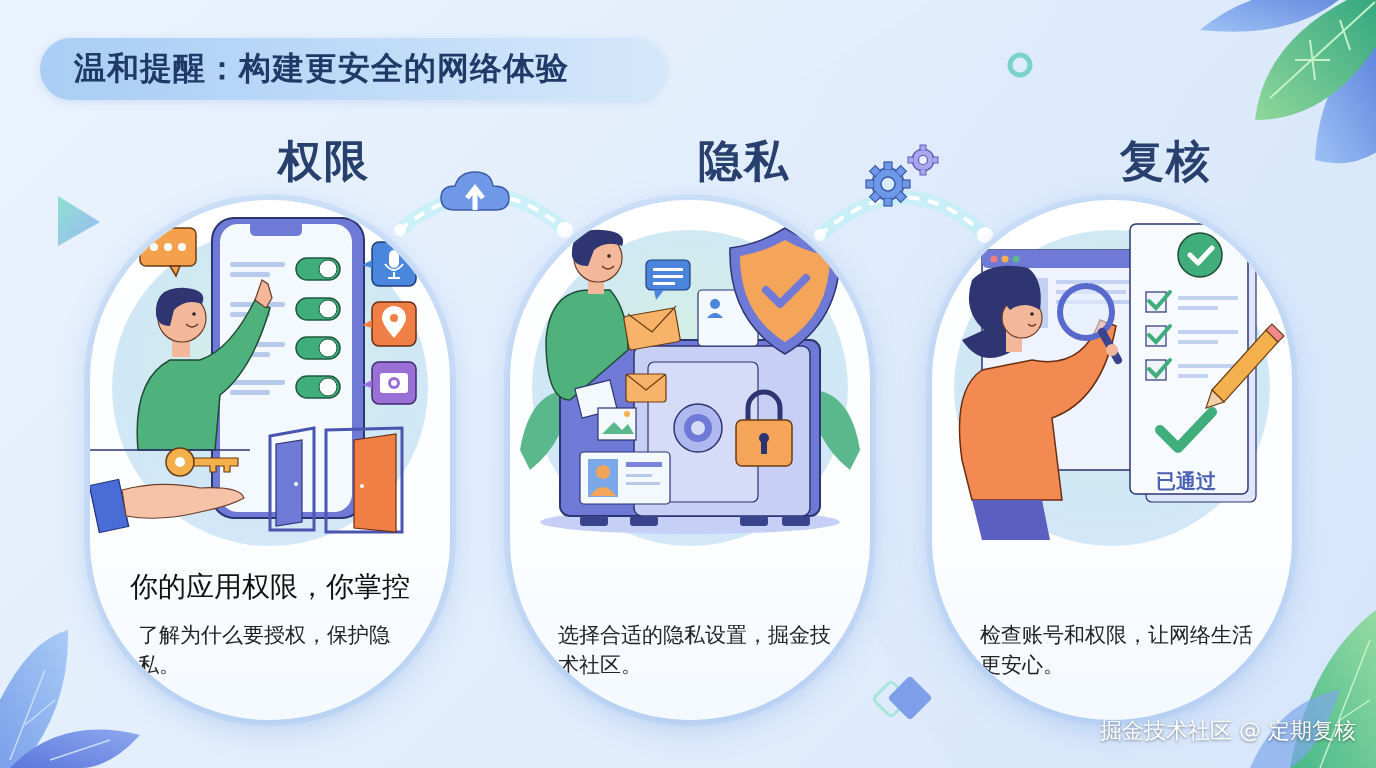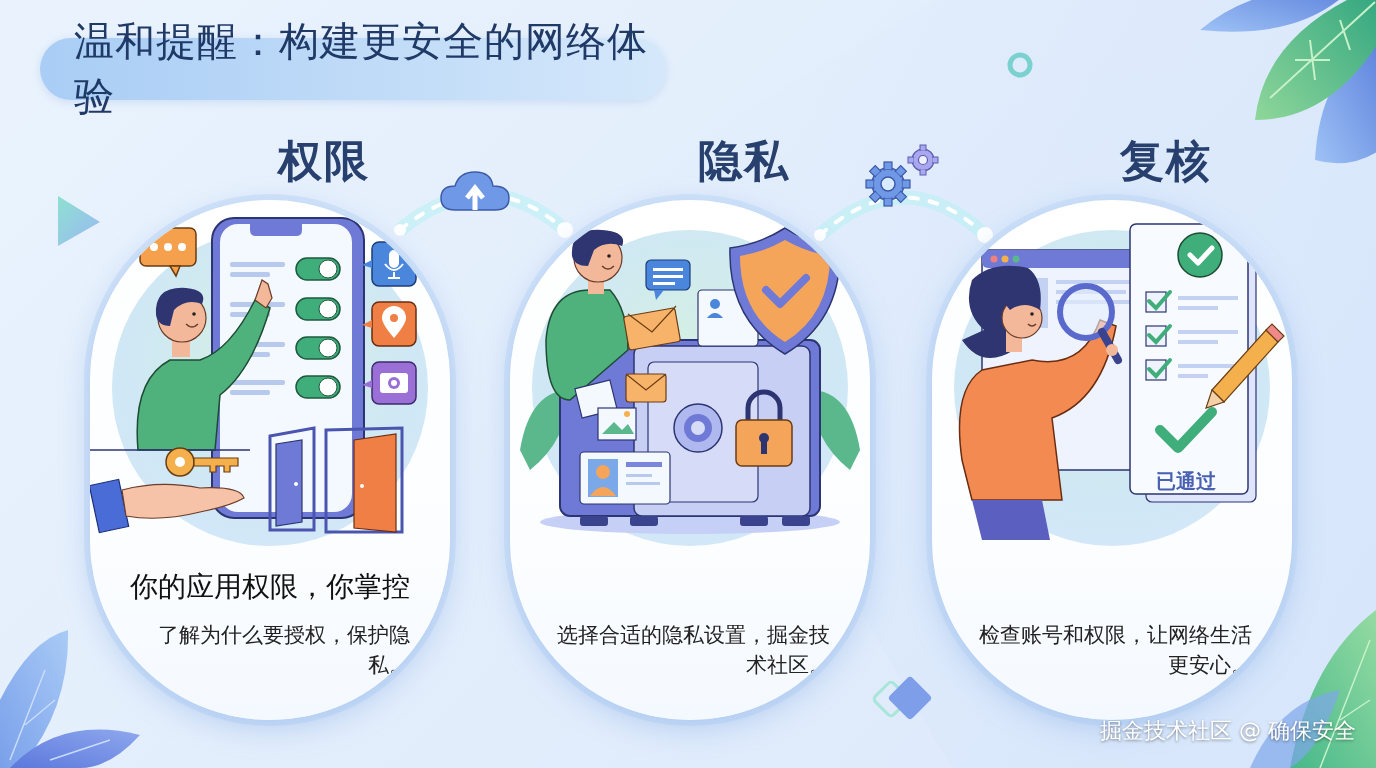--- a/index.html
+++ b/index.html
@@ -15,21 +15,21 @@
     transform: rotate(-30deg); transform-origin: center;
   }
   .title-pill {
     position: absolute; left: 40px; top: 38px; width: 626px; height: 62px;
     border-radius: 31px;
     background: linear-gradient(90deg, #a9cdf5 0%, #c3ddf8 60%, #d5e8fb 100%);
     box-shadow: 0 2px 8px rgba(120,160,220,0.25);
     display: flex; align-items: center; padding-left: 34px;
   }
   .title-pill span {
-    font-size: 40px; font-weight: normal; color: #1f3a66; letter-spacing: 1px;
+    font-size: 32px; font-weight: bold; color: #1f3a66; letter-spacing: 1px;
   }
   .col-heading {
     position: absolute; top: 132px; font-size: 44px; font-weight: bold; color: #27406e;
     width: 200px; text-align: right; letter-spacing: 2px;
   }
   .card {
     position: absolute; top: 200px; width: 360px; height: 520px;
     border-radius: 180px;
     background: linear-gradient(180deg, #ffffff 0%, #fbfdff 70%, #f4f9ff 100%);
     box-shadow: 0 8px 30px rgba(100,150,220,0.35), 0 0 0 6px rgba(200,222,248,0.6);
@@ -38,21 +38,21 @@
   .card .halo {
     position: absolute; left: 22px; top: 30px; width: 316px; height: 316px; border-radius: 50%;
     background: radial-gradient(circle at 50% 40%, #d4f0e3 0%, #cfe8f4 55%, #d6e6fb 100%);
   }
   .card .art { position: absolute; left: 0; top: 0; width: 360px; height: 340px; }
   .card-title {
     position: absolute; top: 368px; left: 0; width: 100%; text-align: center;
     font-size: 28px; font-weight: normal; color: #111;
   }
   .card-desc {
-    position: absolute; top: 420px; left: 40px; width: 280px; text-align: right;
+    position: absolute; top: 420px; left: 48px; width: 280px; text-align: left;
     font-size: 21px; color: #222; line-height: 30px;
   }
   .connector { position: absolute; }
   .watermark {
     position: absolute; right: 20px; top: 716px; font-size: 22px; color: #ffffff;
     text-shadow: 0 1px 3px rgba(0,0,0,0.45);
   }
   .deco { position: absolute; }
 </style>
 </head>
@@ -421,13 +421,13 @@
 
     <g>
       <circle cx="154" cy="112" r="26" fill="#e6efff" fill-opacity="0.6" stroke="#5a6acc" stroke-width="6"></circle>
       <path d="M170 132 L186 160" stroke="#3a448e" stroke-width="8" stroke-linecap="round"></path>
       <circle cx="180" cy="150" r="6" fill="#f3b79a"></circle>
     </g>
   </svg>
   <div class="card-desc">检查账号和权限，让网络生活更安心。</div>
 </div>
 
-<div class="watermark">掘金技术社区 @ 确保安全</div>
+<div class="watermark">掘金技术社区 @ 定期复核</div>
 
 </body></html>

